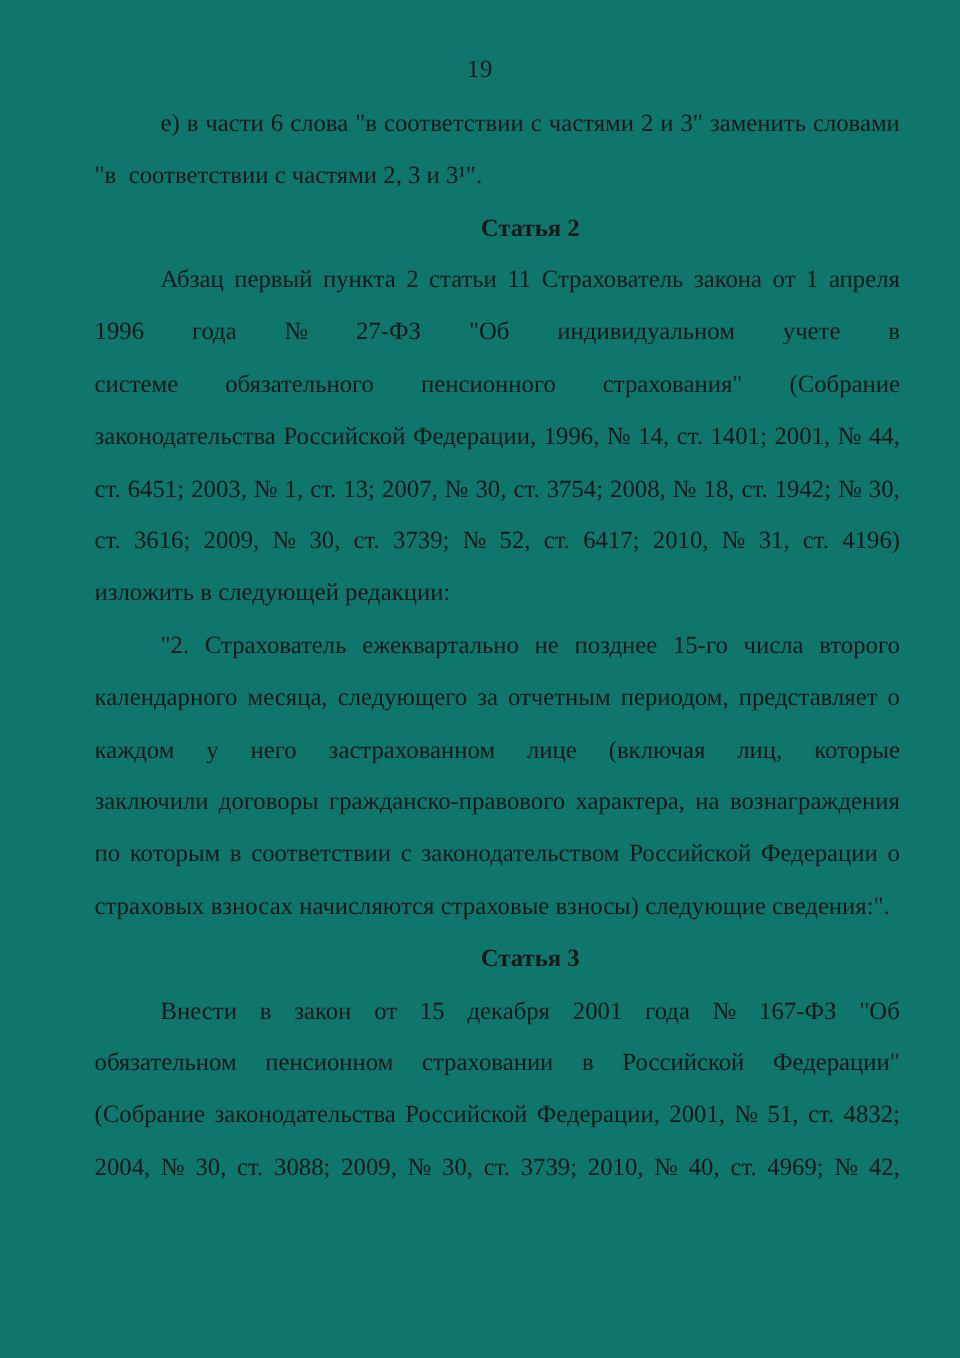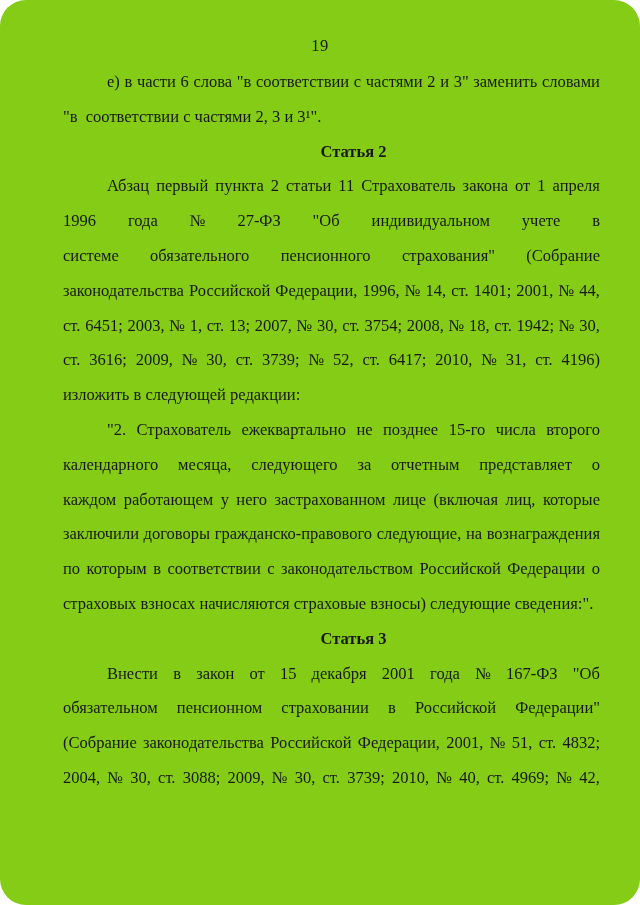--- a/index.html
+++ b/index.html
@@ -11,22 +11,21 @@
     width: 640px;
     height: 905px;
     position: relative;
     overflow: hidden;
     font-family: "Liberation Serif", serif;
     color: #181818;
   }
   .page {
     position: absolute;
     inset: 0;
-    background: #84cc16;
-    border-radius: 26px;
+    background: #0f766e;
   }
   .page-number {
     position: absolute;
     top: 38px;
     left: 0;
     width: 640px;
     text-align: center;
     font-size: 16.5px;
     line-height: 16.5px;
     letter-spacing: 0.5px;
@@ -182,39 +181,39 @@
           <span>15-го</span>
           <span>числа</span>
           <span>второго</span>
         </div>
         <div class="line just">
           <span>календарного</span>
           <span>месяца,</span>
           <span>следующего</span>
           <span>за</span>
           <span>отчетным</span>
+          <span>периодом,</span>
           <span>представляет</span>
           <span>о</span>
         </div>
         <div class="line just">
           <span>каждом</span>
-          <span>работающем</span>
           <span>у</span>
           <span>него</span>
           <span>застрахованном</span>
           <span>лице</span>
           <span>(включая</span>
           <span>лиц,</span>
           <span>которые</span>
         </div>
         <div class="line just">
           <span>заключили</span>
           <span>договоры</span>
           <span>гражданско-правового</span>
-          <span>следующие,</span>
+          <span>характера,</span>
           <span>на</span>
           <span>вознаграждения</span>
         </div>
         <div class="line just">
           <span>по</span>
           <span>которым</span>
           <span>в</span>
           <span>соответствии</span>
           <span>с</span>
           <span>законодательством</span>

